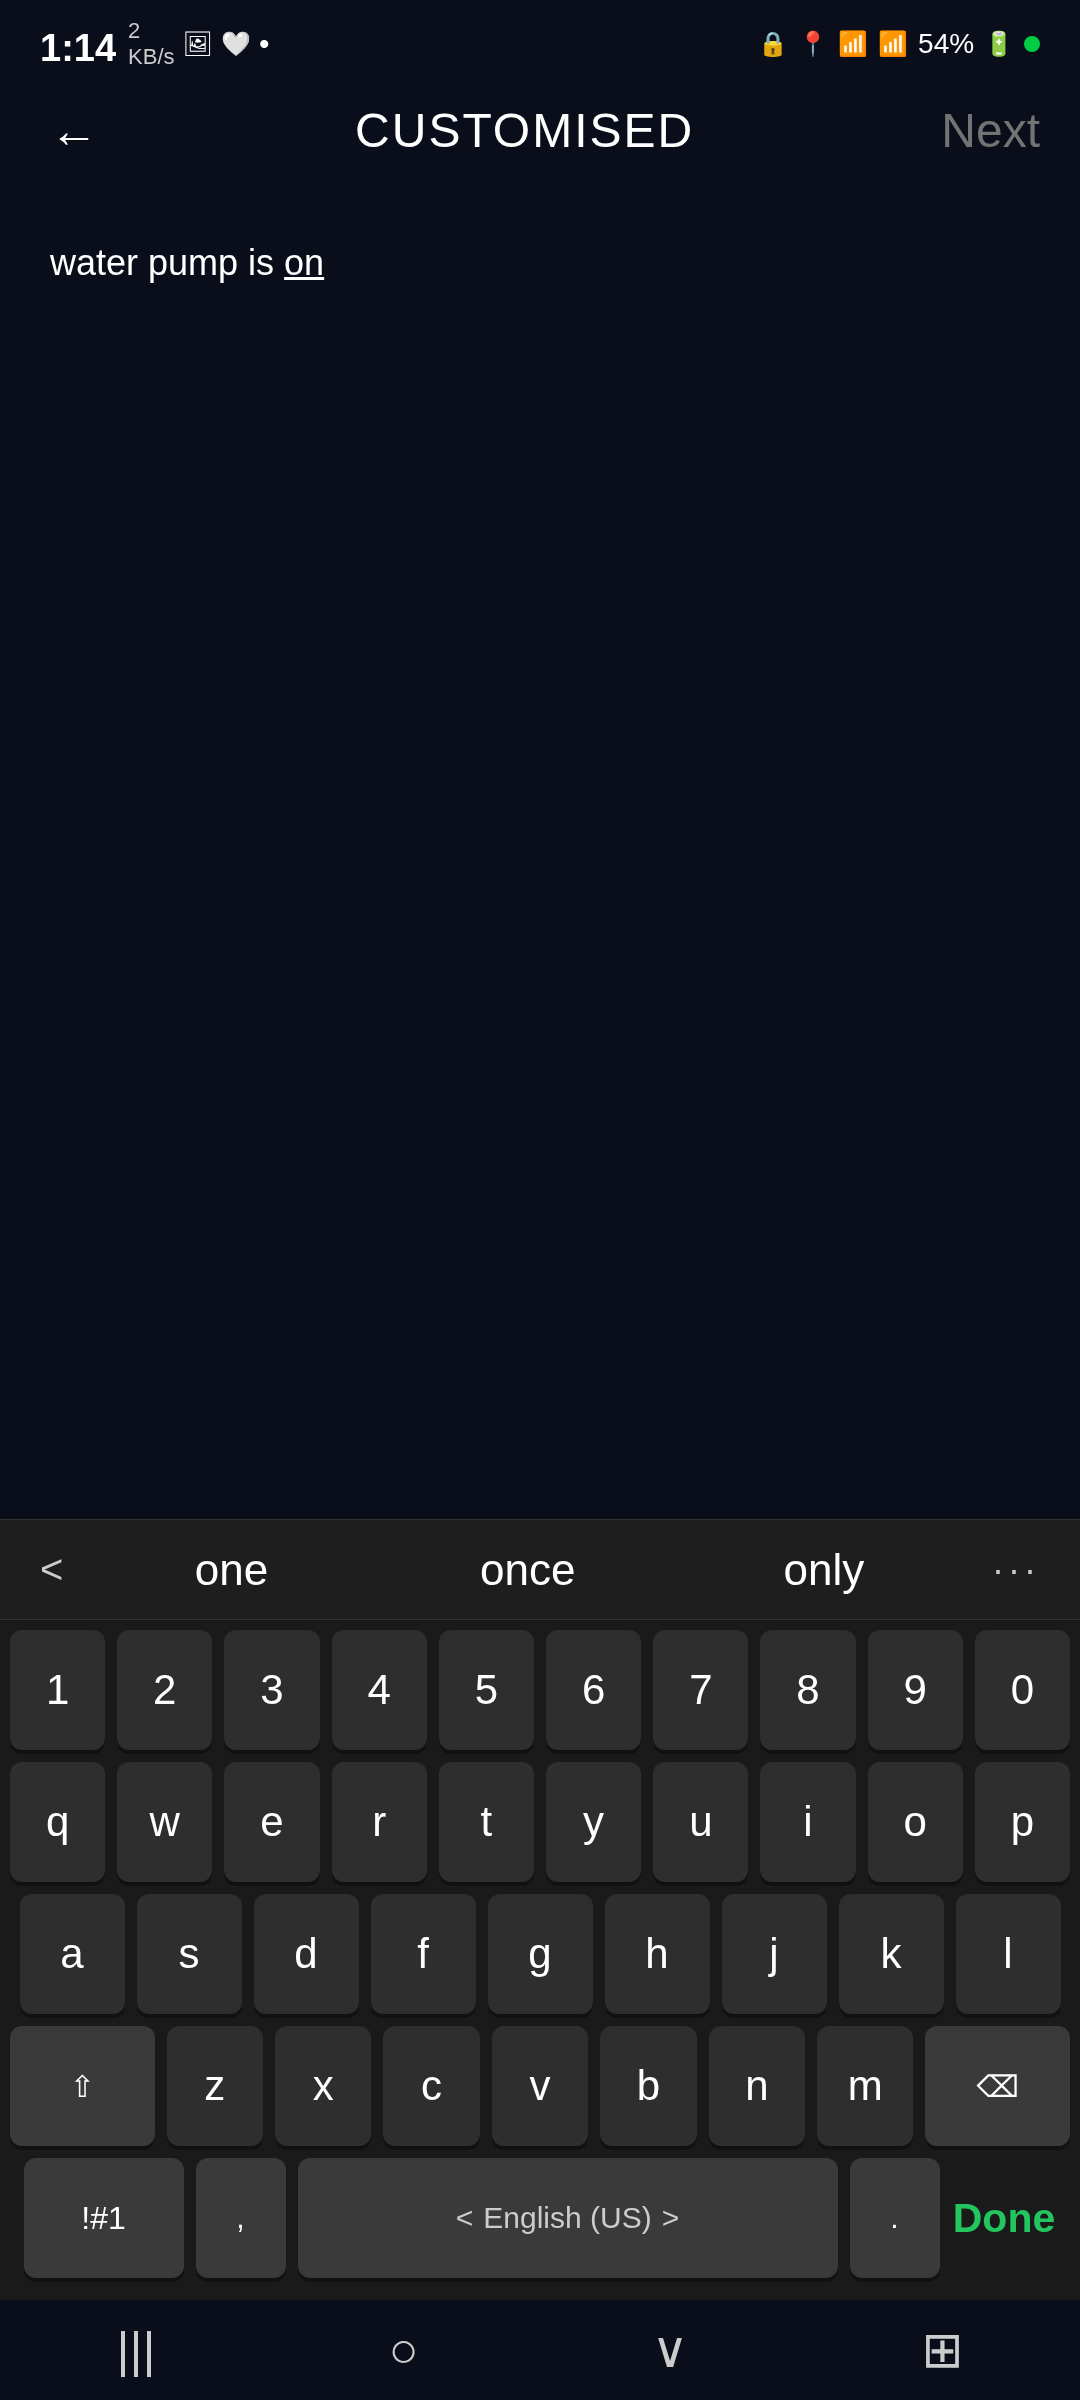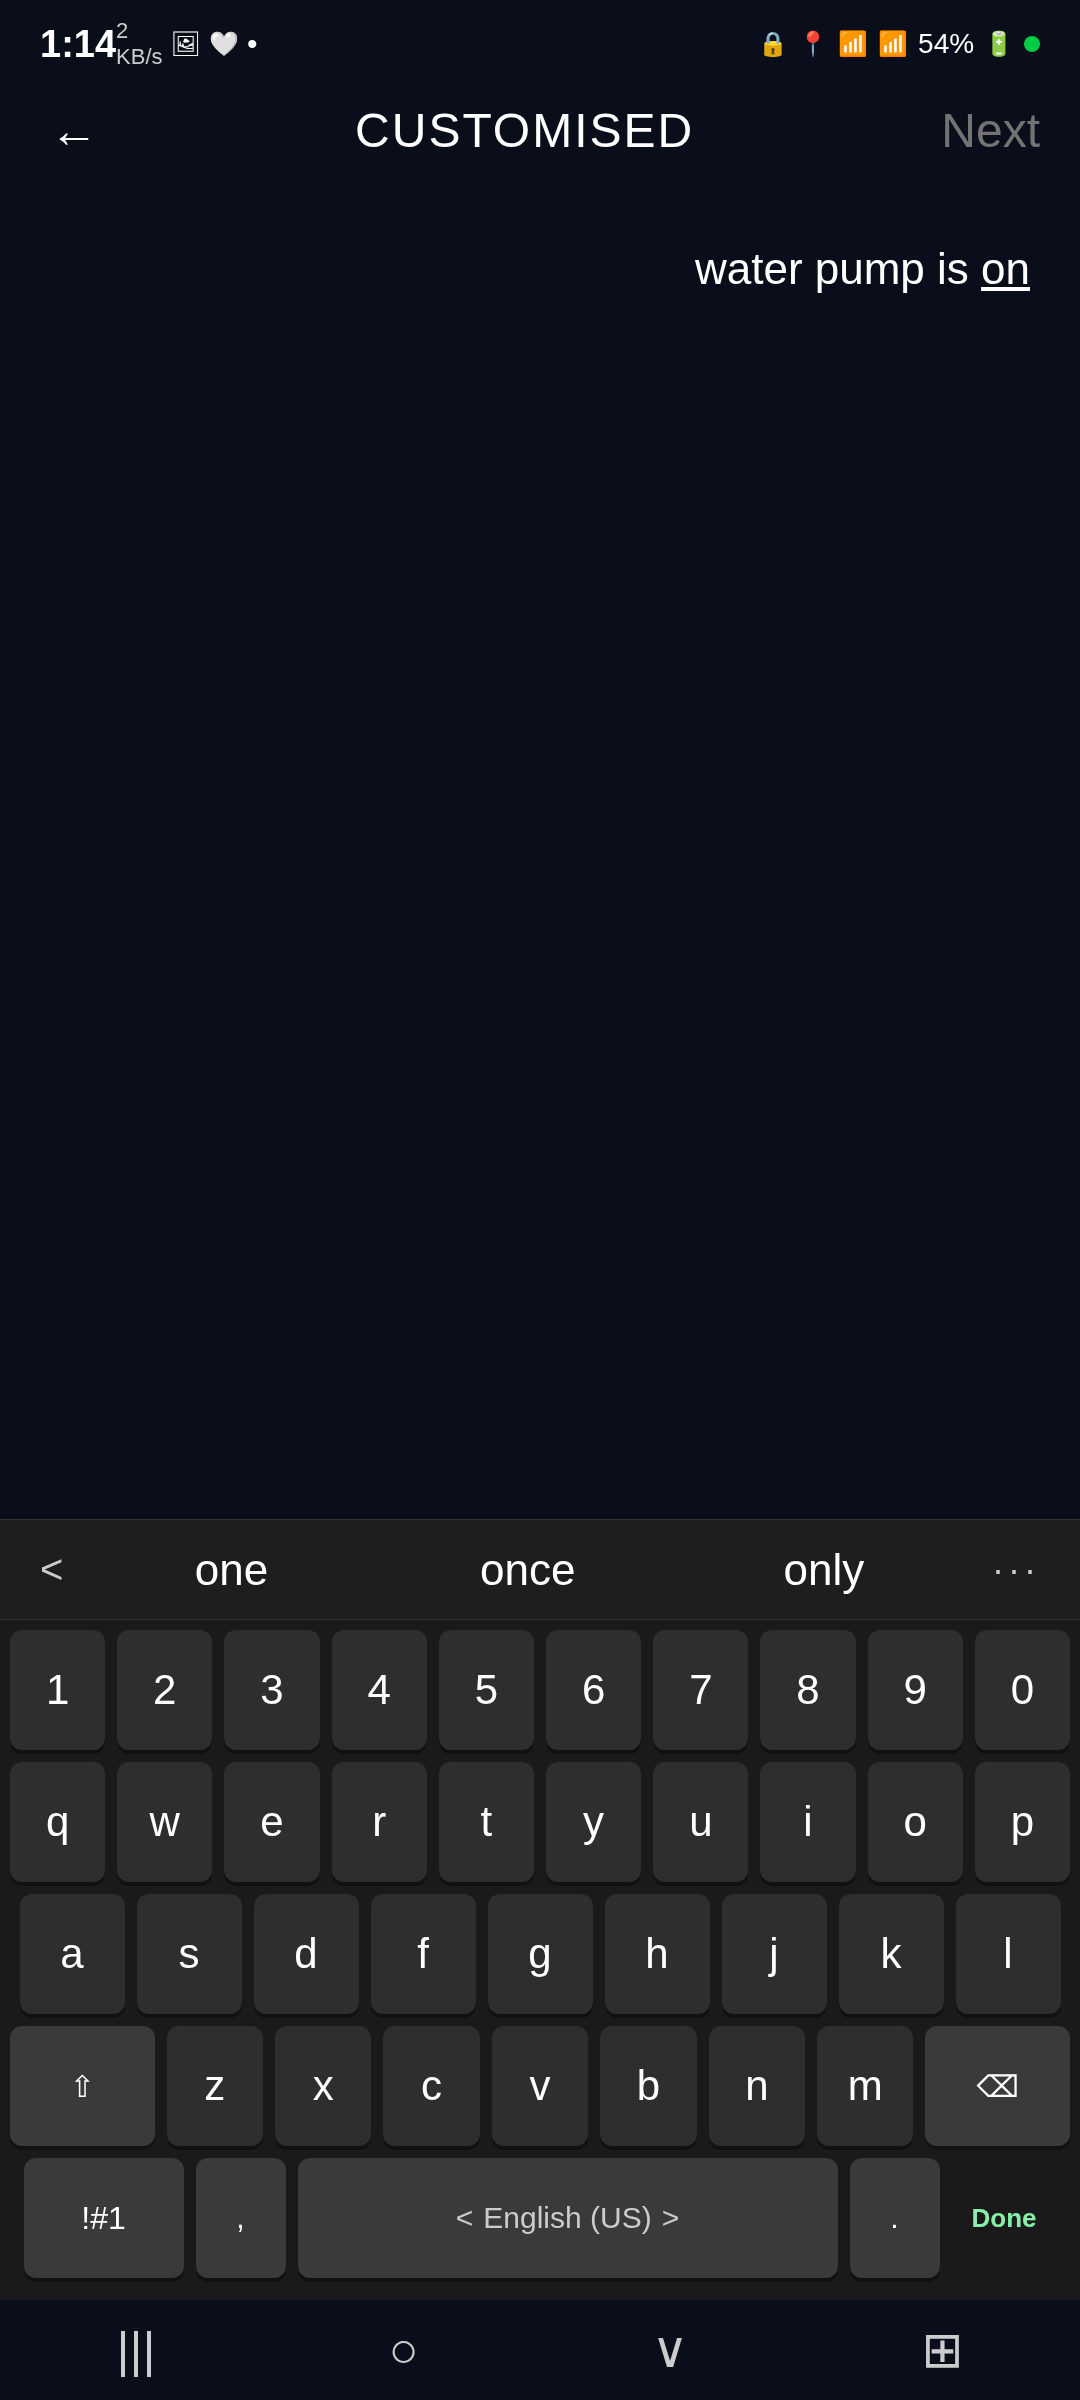--- a/index.html
+++ b/index.html
@@ -18,21 +18,22 @@
     
     .status-bar {
       display: flex;
       justify-content: space-between;
       align-items: center;
       padding: 18px 40px 10px 40px;
       height: 80px;
     }
     .status-left {
       display: flex;
-      align-items: center;
+      align-items: flex-end;
+      gap: 12px;
     }
     .status-time {
       font-size: 38px;
       font-weight: 600;
       color: #ffffff;
     }
     .status-icons-left {
       display: flex;
       align-items: center;
       gap: 8px;
@@ -83,25 +84,24 @@
       text-align: center;
     }
 
     
     .content-area {
       padding: 60px 50px 20px 50px;
       position: relative;
       flex: 1;
     }
     .message-text {
-      font-size: 44px;
+      font-size: 36px;
       color: #ffffff;
       font-weight: 400;
       line-height: 1.3;
-      text-align: right;
     }
     .message-text .underlined {
       text-decoration: underline;
     }
     .text-remaining {
       position: absolute;
       right: 50px;
       top: 160px;
       font-size: 34px;
       color: #aaaaaa;
@@ -179,22 +179,22 @@
       font-size: 30px;
     }
     .key.space-key {
       flex: 5;
       max-width: 540px;
       font-size: 32px;
       color: #cccccc;
     }
     .key.done-key {
       background: transparent;
-      color: #86efac;
-      font-size: 26px;
+      color: #22c55e;
+      font-size: 41px;
       font-weight: 600;
       box-shadow: none;
     }
     .key.symbol-key {
       font-size: 32px;
       flex: 1.5;
       max-width: 160px;
     }
     .key.backspace-key {
       flex: 1.5;

